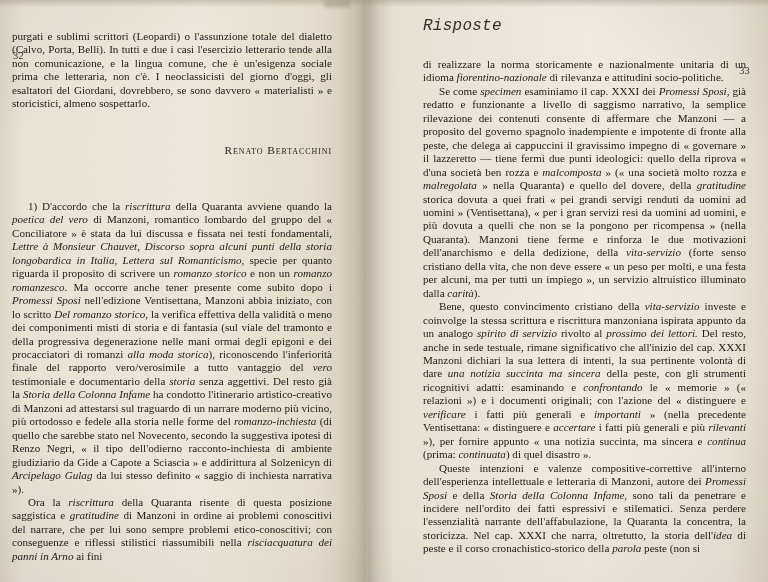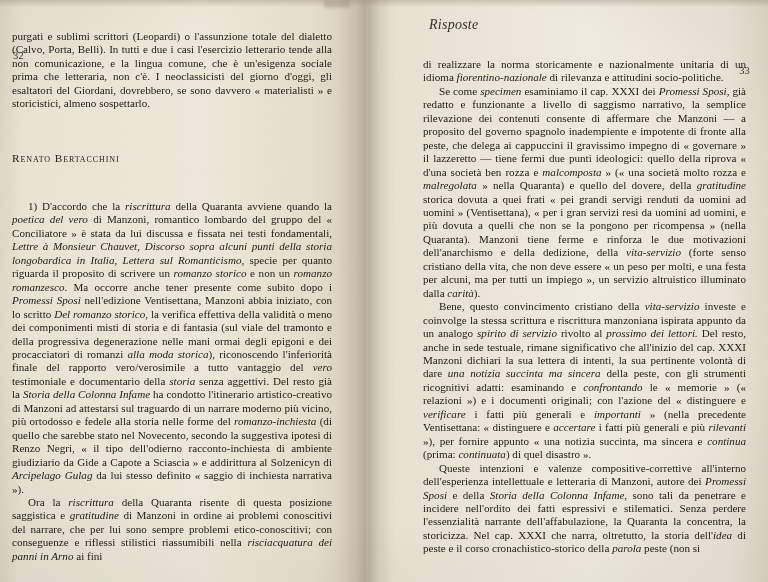--- a/index.html
+++ b/index.html
@@ -103,34 +103,35 @@
     font-size: 10.4px;
     color: #3a352c;
     letter-spacing: .2px;
     margin-top: 40px;
   }
   .folio.left-num  { left: 13px; top: 10px; }
   .folio.right-num { right: 18px; top: 25px; }
 
   .runhead {
     position: absolute;
-    left: 61px;
+    left: 55px;
     top: 17px;
-    font-size: 14px;
+    font-size: 16px;
     font-style: italic;
     color: #35302a;
     letter-spacing: .25px;
+    font-family: Liberation Mono, monospace;
   }
 
   .byline {
     position: absolute;
     right: 0px;
-    top: 152px;
+    top: 144px;
     width: 320px;
-    text-align: left;
+    text-align: right;
     font-size: 11.3px;
     letter-spacing: .9px;
     color: #27231d;
     font-variant: small-caps;
   }
   .page.left .byline { right: 34px; }
 
   
   .bleed-mark {
     position: absolute;

